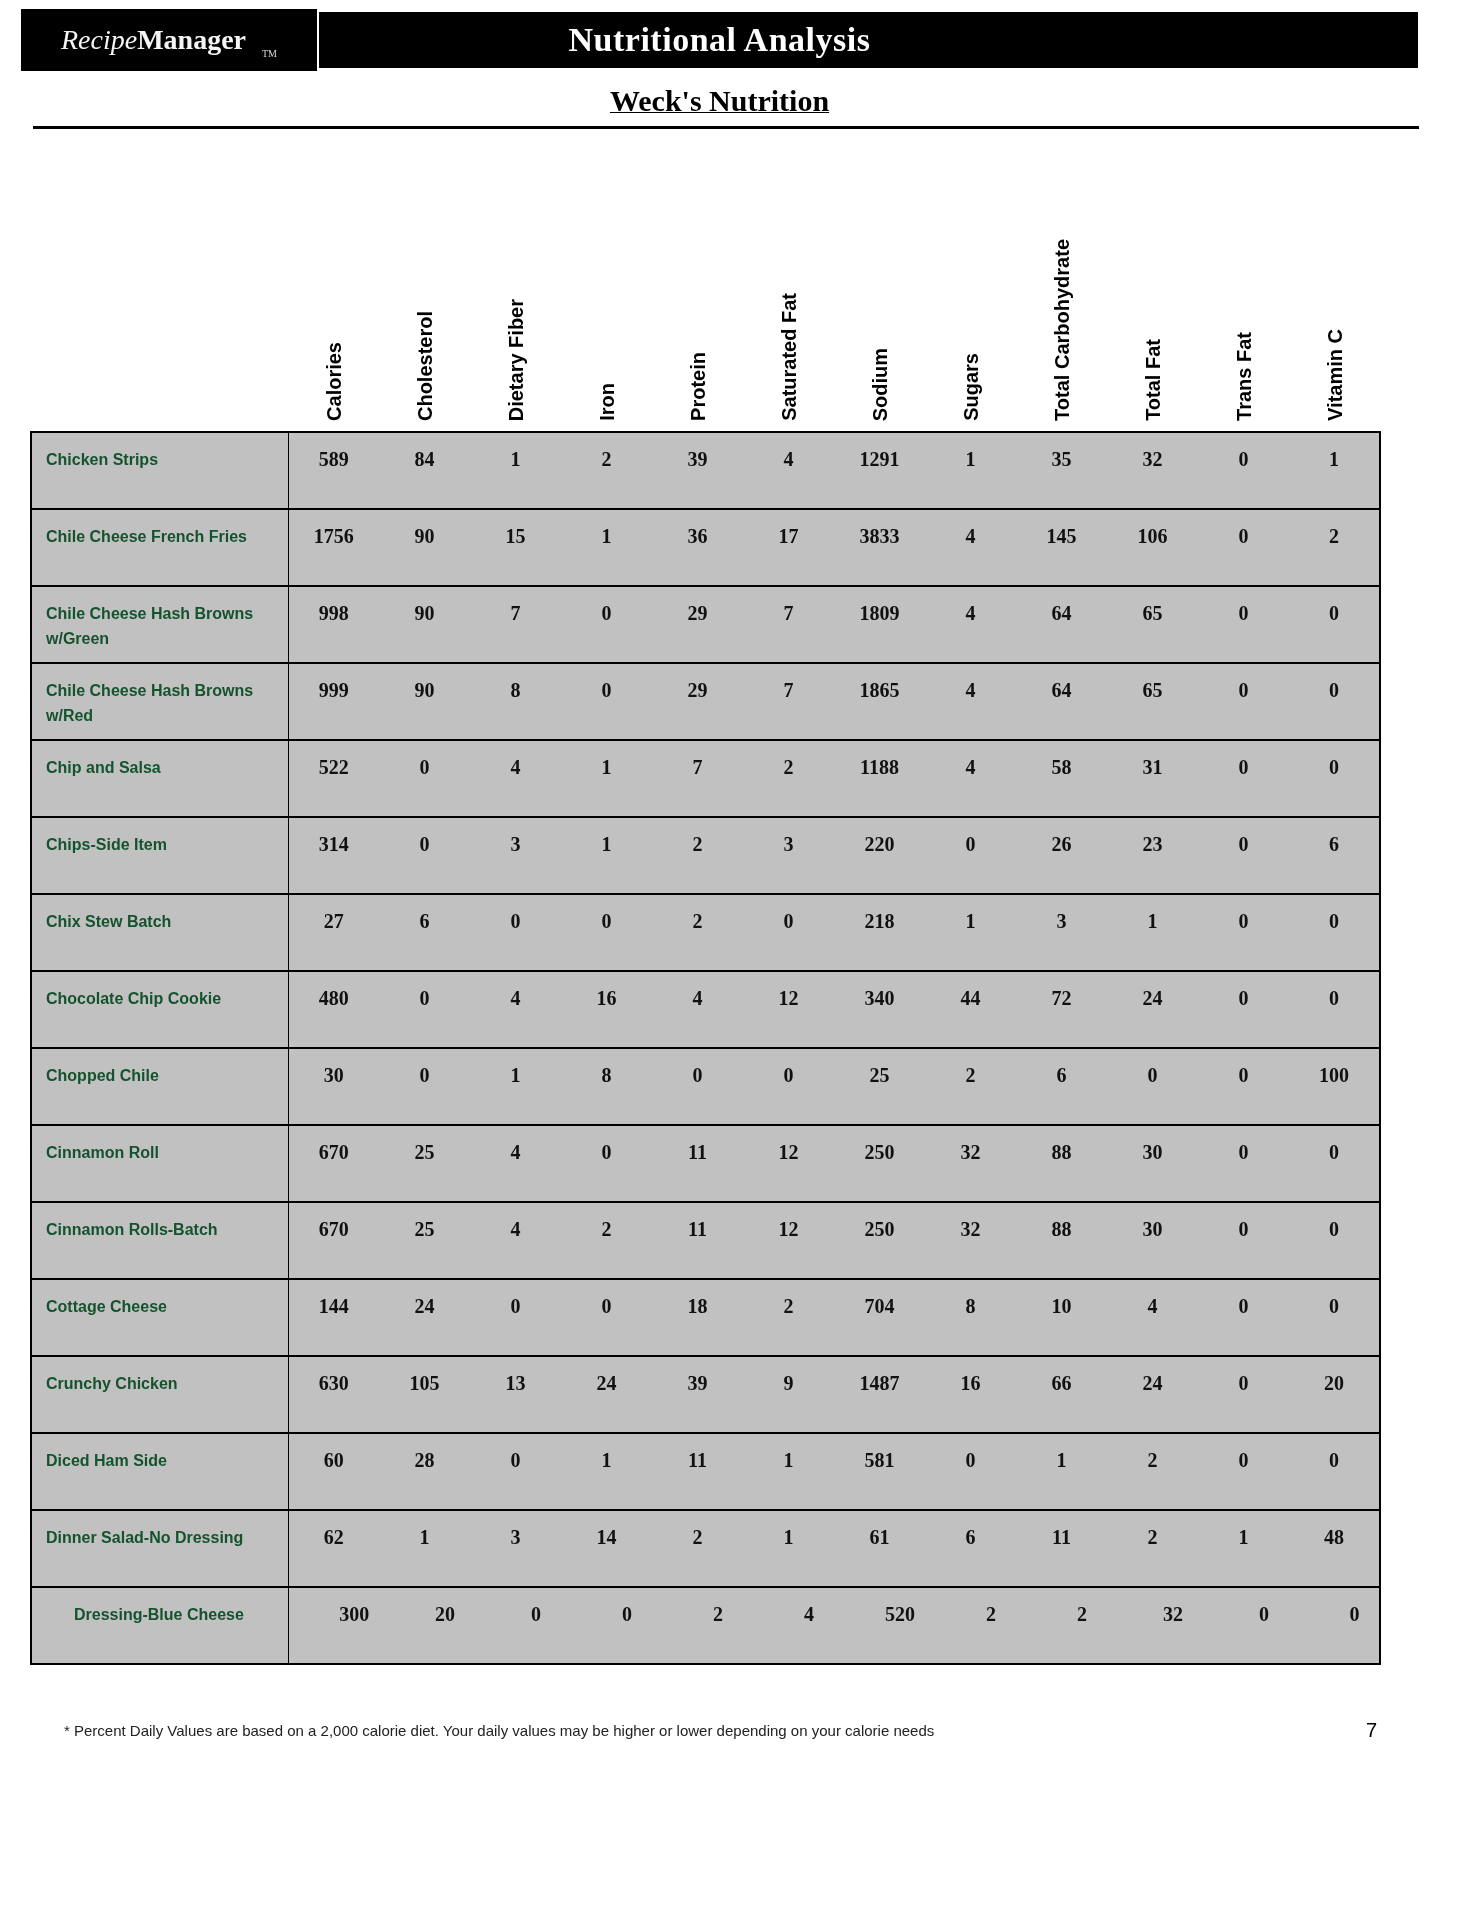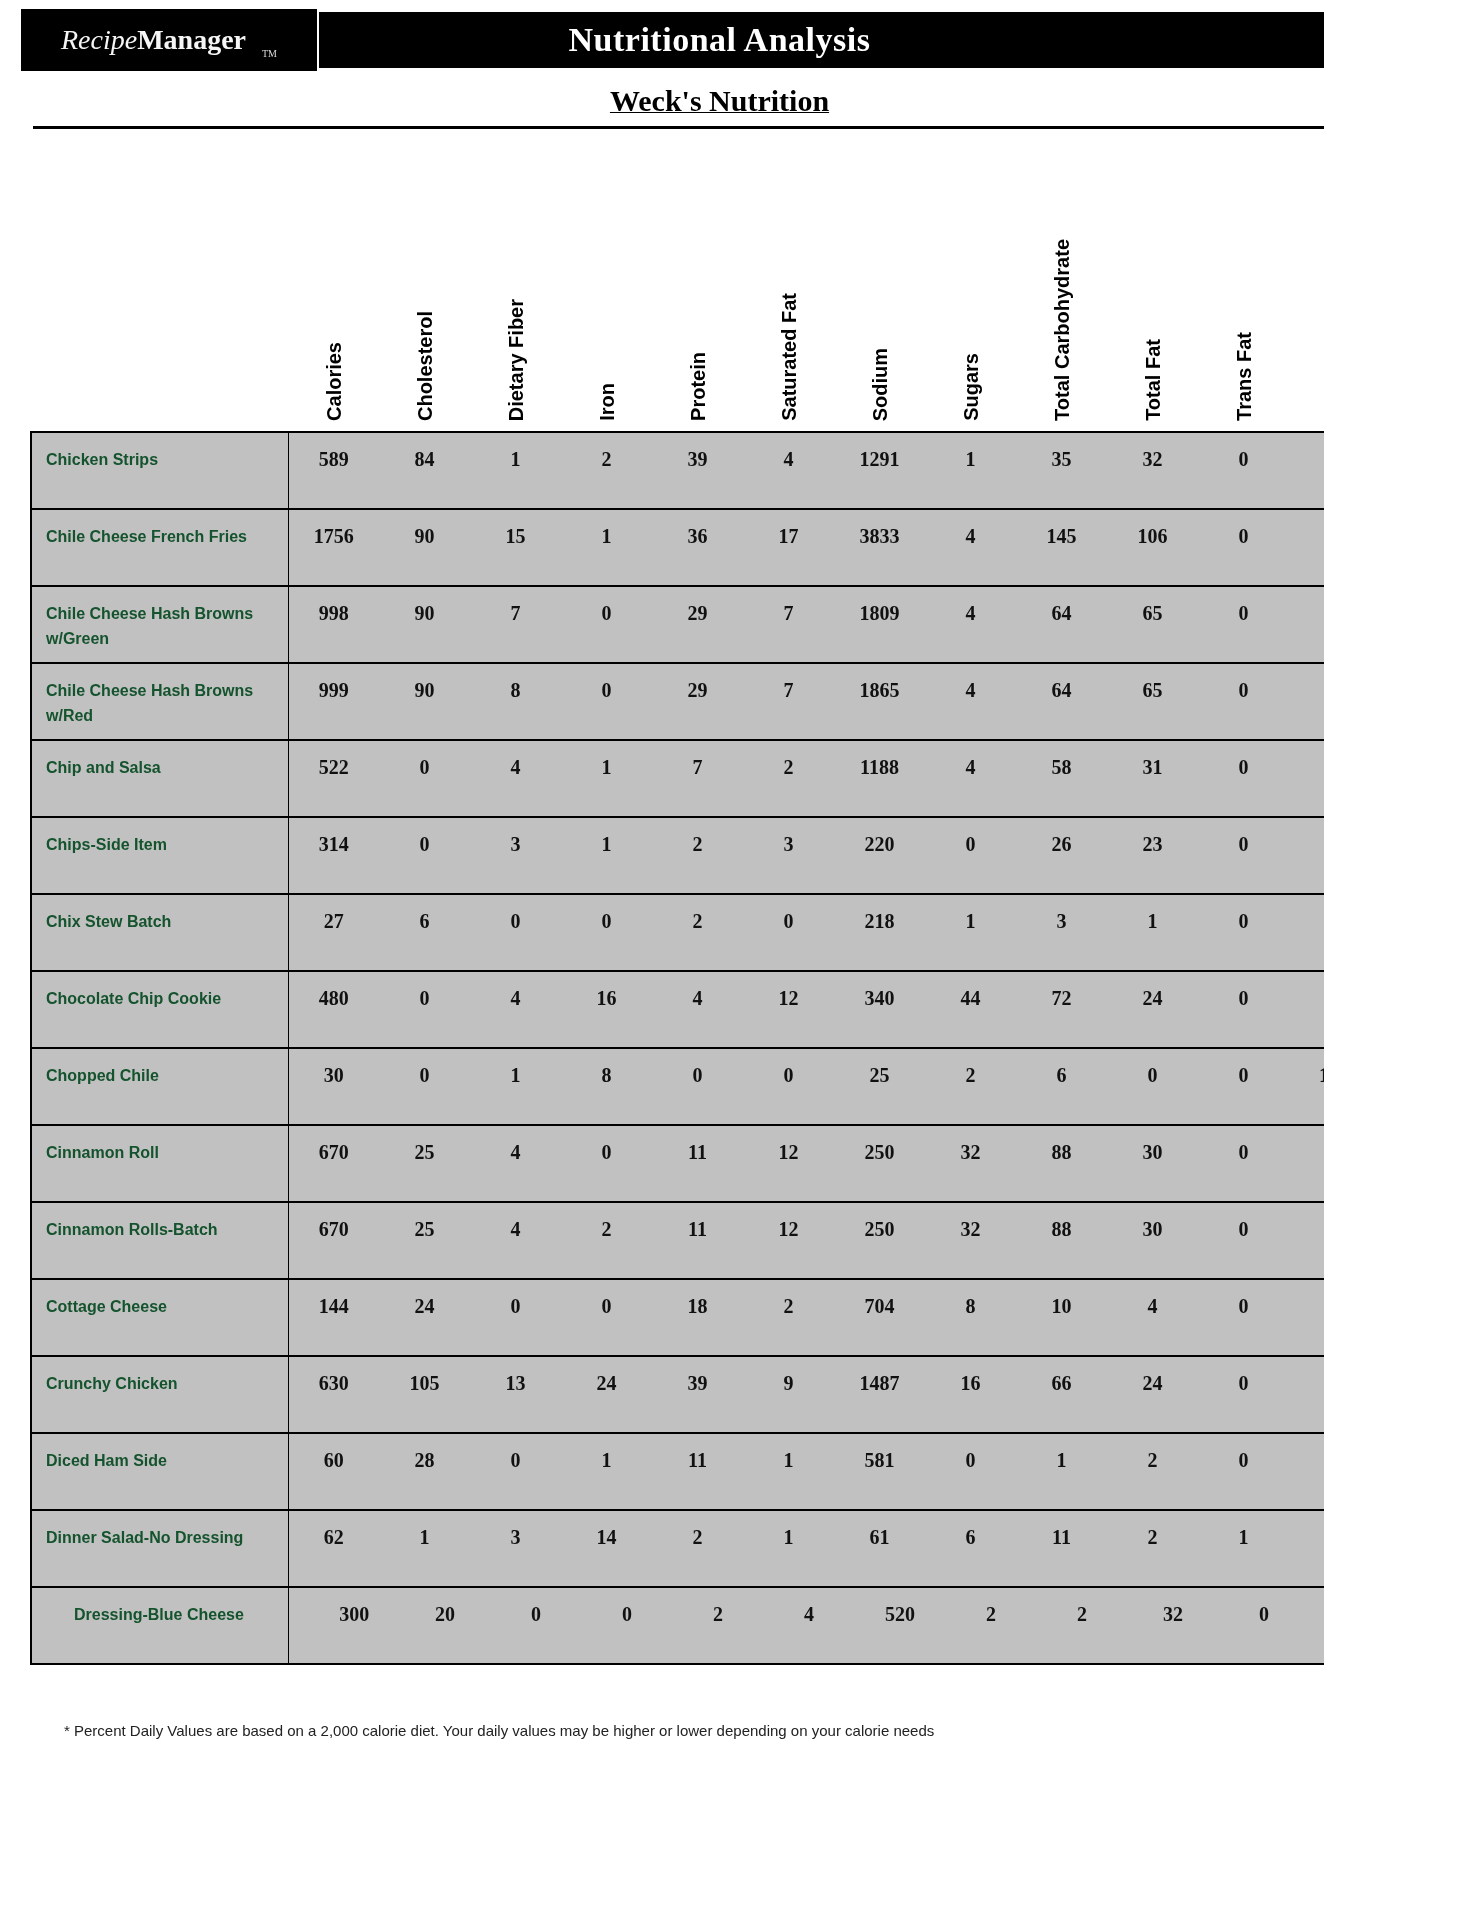--- a/index.html
+++ b/index.html
@@ -1,17 +1,17 @@
 <!DOCTYPE html>
 <html><head>
 <meta charset="utf-8">
 <style>
   html,body { margin:0; padding:0; }
   body { background:#fff; font-family:"Liberation Sans", sans-serif; }
-  .page { position:relative; width:1324px; height:1920px; background:#ffffff; overflow:hidden; }
+  .page { position:relative; width:1484px; height:1920px; background:#ffffff; overflow:hidden; }
 
   
   .title-bar { position:absolute; left:21px; top:12px; width:1397px; height:56px;
                background:#000; display:flex; align-items:center; justify-content:center; }
   .page-title { color:#ffffff; font-weight:bold; font-size:34px; letter-spacing:0.5px;
                 font-family:Liberation Serif, serif; }
   .logo-box { position:absolute; left:21px; top:9px; width:296px; height:62px; background:#000;
               border-right:2px solid #fff; display:flex; align-items:center; justify-content:center; z-index:2; }
   .logo-recipe { font-family:"Liberation Serif", serif; font-style:italic; font-size:28px; color:#f5f5f5; }
   .logo-manager { font-family:"Liberation Serif", serif; font-weight:bold; font-size:28px; color:#f5f5f5; }

